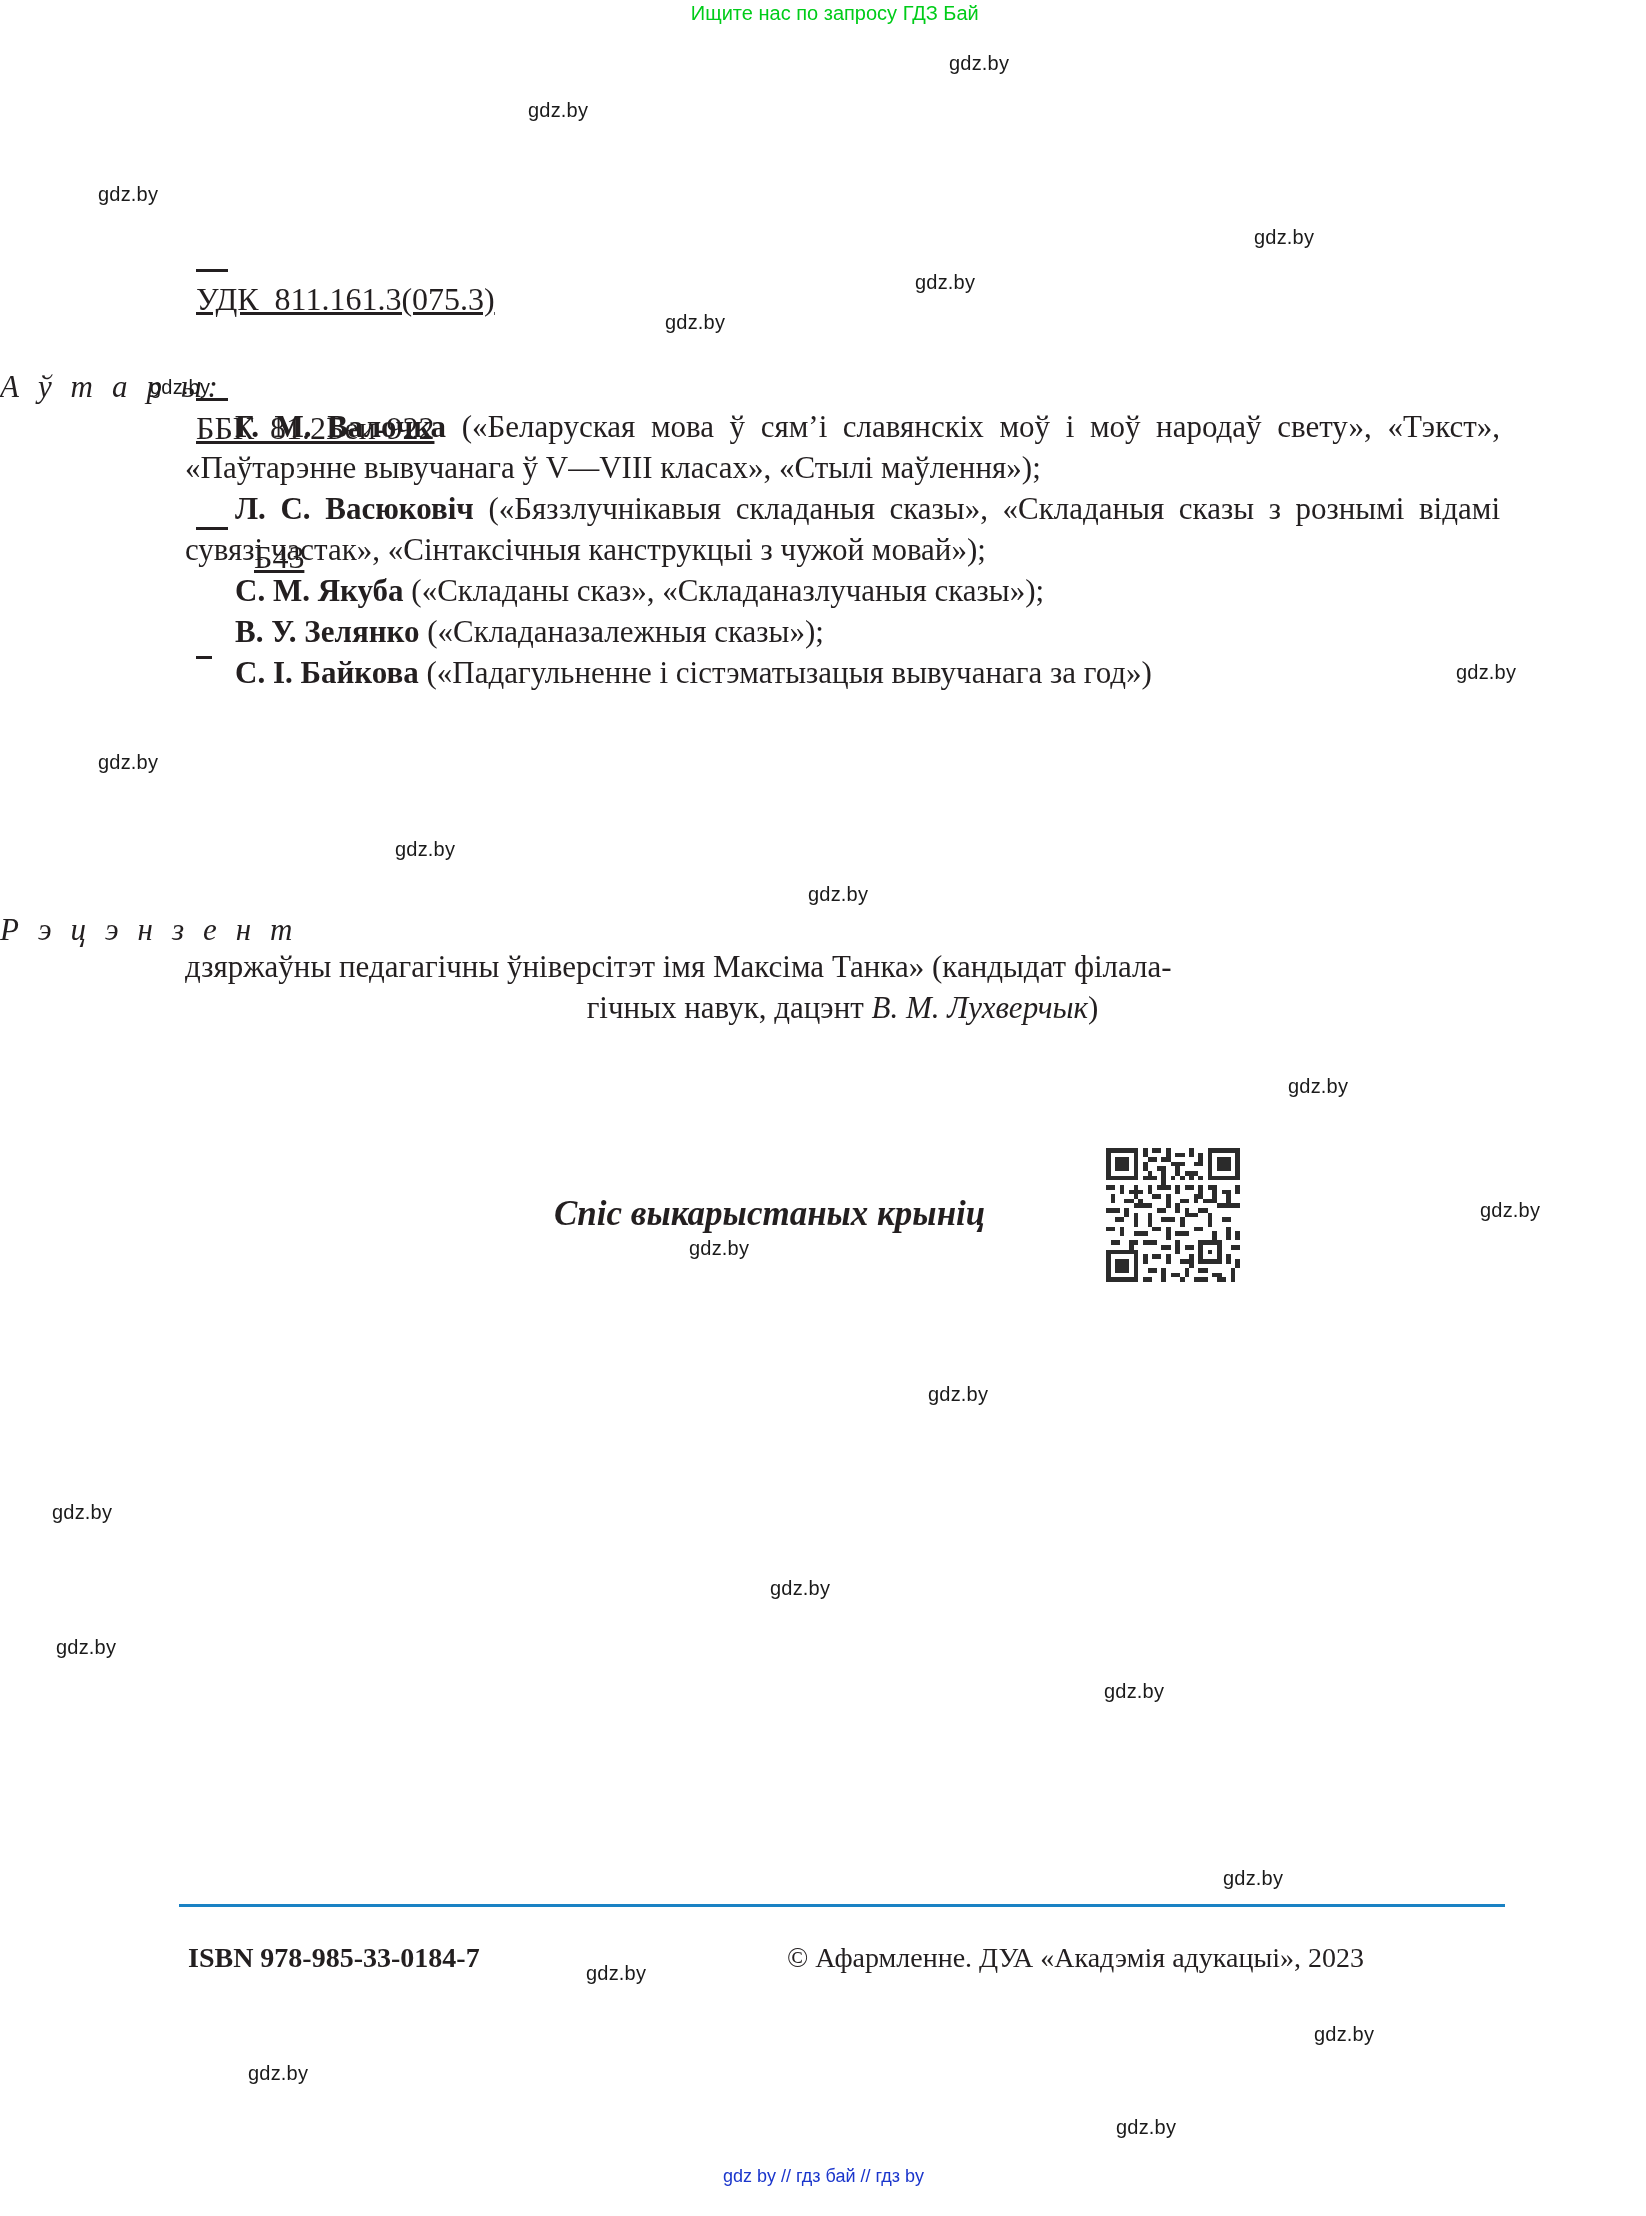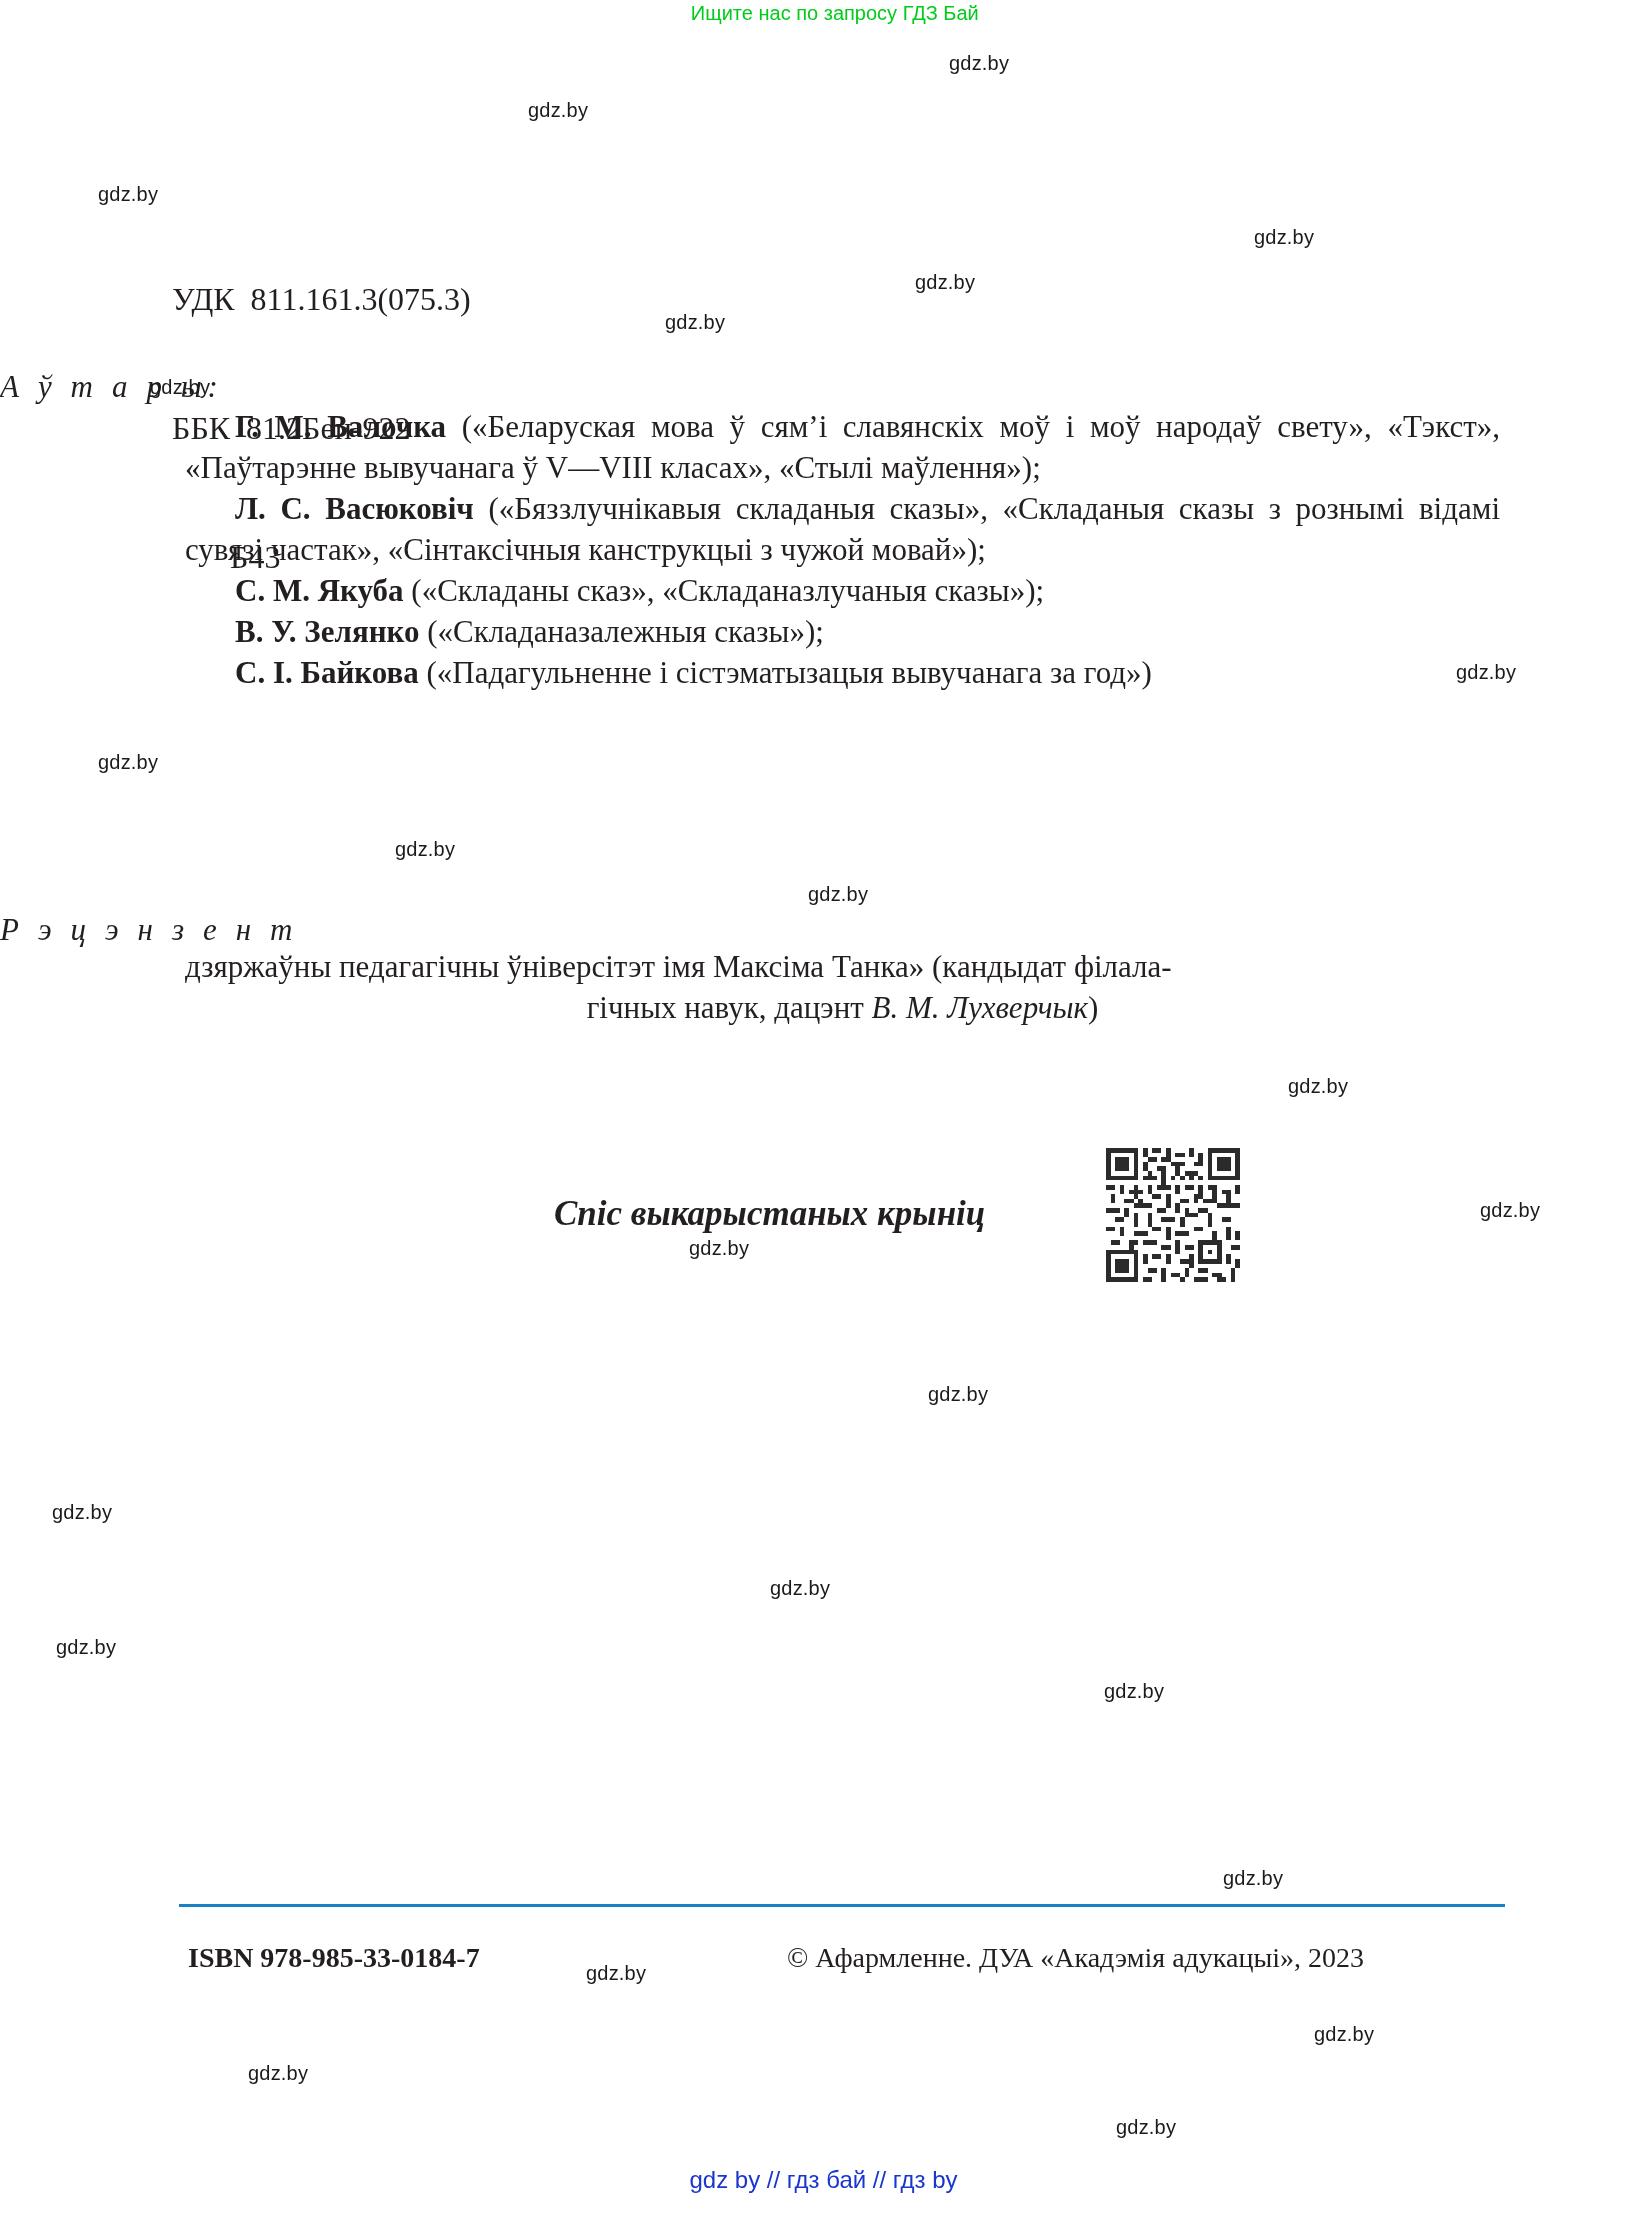--- a/index.html
+++ b/index.html
@@ -44,25 +44,26 @@
   .page {
     position: absolute;
     left: 0;
     top: 0;
     width: 1647px;
     height: 2216px;
   }
 
   .codes {
     position: absolute;
-    left: 172px;
+    left: 196px;
     top: 192px;
     font-size: 32px;
     line-height: 43px;
     white-space: pre;
+    text-decoration: underline;
   }
   .codes .indent { padding-left: 58px; }
 
   .section-title {
     position: absolute;
     width: 100%;
     text-align: left;
     font-size: 31px;
     letter-spacing: 5.6px;
     white-space: nowrap;
@@ -151,21 +152,21 @@
     top: 0;
   }
 
   .bottom-links {
     position: absolute;
     left: 0;
     top: 2166px;
     width: 100%;
     text-align: center;
     font-family: "Liberation Sans", sans-serif;
-    font-size: 24px;
+    font-size: 18px;
     color: #1b36cc;
     white-space: nowrap;
   }
 </style>
 </head>
 <body>
 
 <div class="page">
 
   <div class="promo" style="color: rgb(0, 204, 25);">

